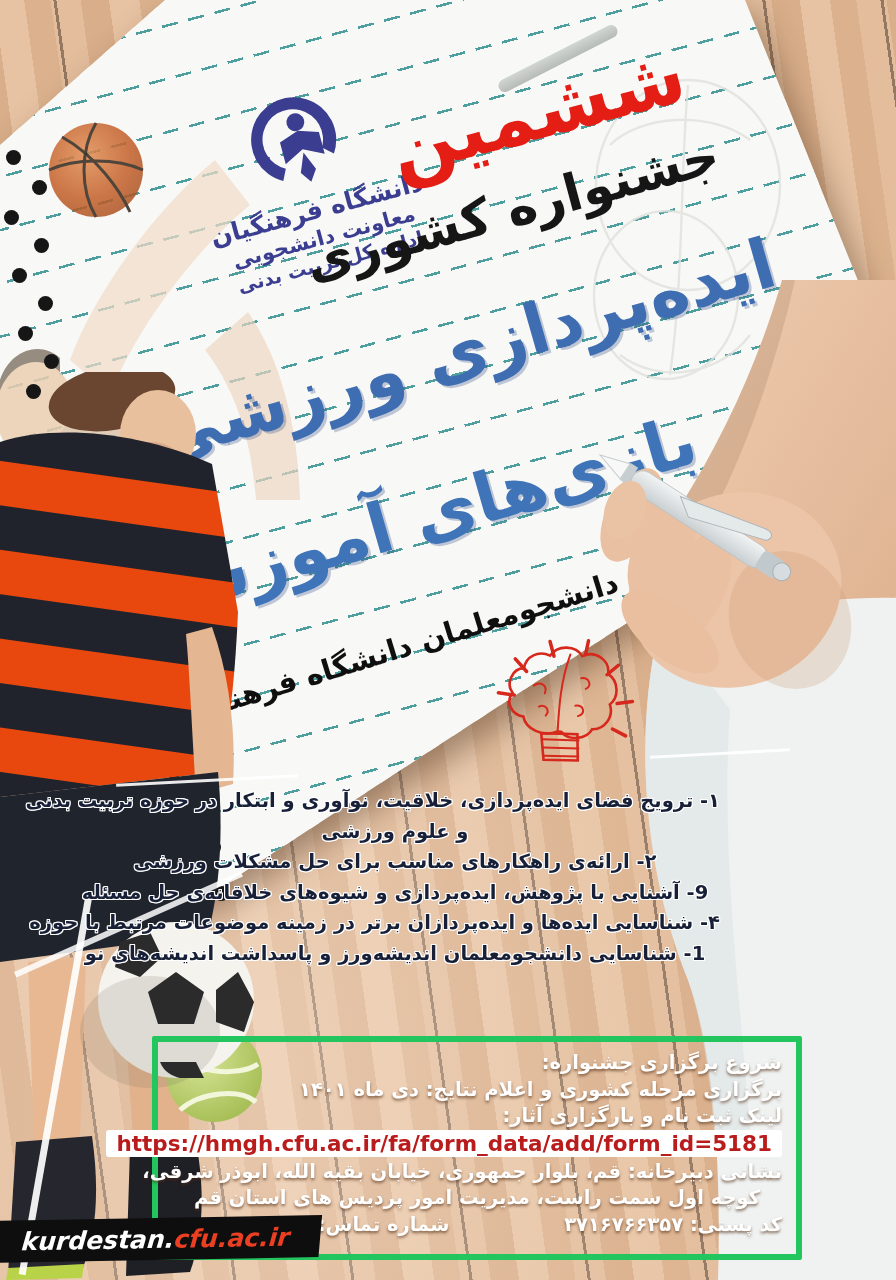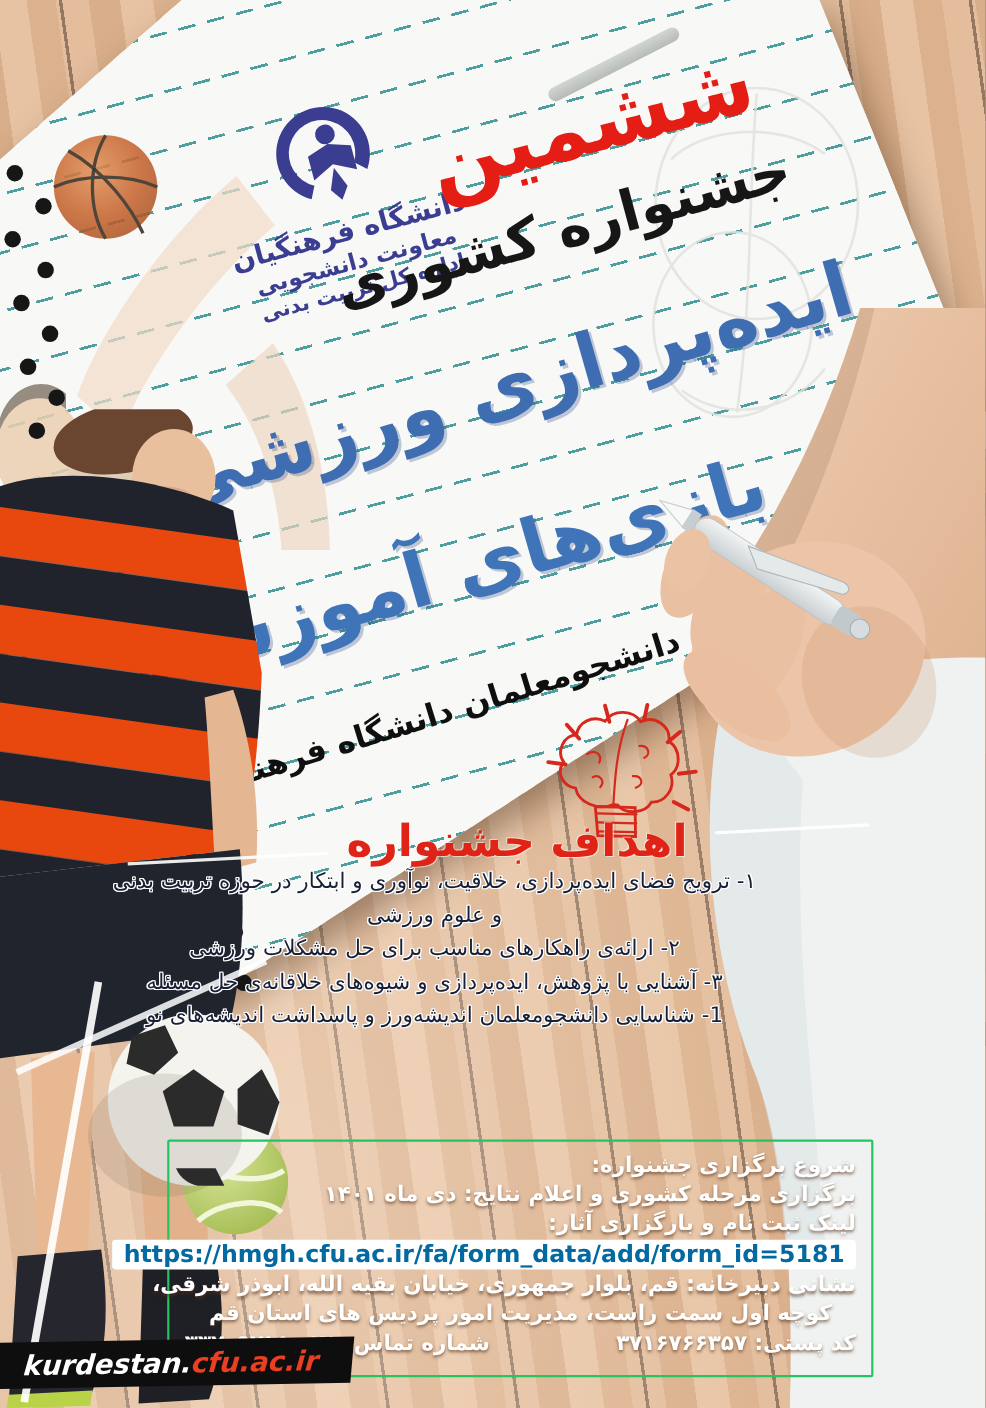--- a/index.html
+++ b/index.html
@@ -54,33 +54,33 @@
 
   
   .goal-head{position:absolute;left:470px;top:765px;transform:translate(-50%,-50%);
     font-size:40px;font-weight:700;color:#df2317;white-space:nowrap;direction:rtl;
     text-shadow:1px 1px 0 rgba(255,255,255,.55),-1px -1px 0 rgba(255,255,255,.55);}
   .head-line{position:absolute;height:3px;background:#fff;opacity:.9;transform:rotate(-3deg);}
   .head-line.left{left:116px;top:779px;width:182px;}
   .head-line.right{left:650px;top:752px;width:140px;}
   .goals{position:absolute;left:70px;top:786px;width:650px;direction:rtl;}
   .gl{height:30.6px;line-height:30.6px;text-align:center;white-space:nowrap;
-    font-size:19.5px;font-weight:400;color:#182038;
+    font-size:19.5px;font-weight:700;color:#182038;
     text-shadow:1px 0 0 #fff,-1px 0 0 #fff,0 1px 0 #fff,0 -1px 0 #fff,
       1px 1px 0 #fff,-1px -1px 0 #fff,1px -1px 0 #fff,-1px 1px 0 #fff;}
 
   
   .info{position:absolute;left:152px;top:1036px;width:610px;height:196px;
-    border:2px solid #22c55e;border-radius:2px;padding:8px 14px;direction:rtl;
+    border:6px solid #22c55e;border-radius:2px;padding:8px 14px;direction:rtl;
     color:#fff;font-weight:700;font-size:19.5px;line-height:26.5px;
     text-shadow:0 2px 3px rgba(80,45,20,.65);}
   .info .r{text-align:right;white-space:nowrap;}
   .info .c{text-align:center;white-space:nowrap;}
   .info .link-row{text-align:center;line-height:29px;}
-  .info .link{display:inline-block;direction:ltr;background:#ffffff;color:#0369a1;
+  .info .link{display:inline-block;direction:ltr;background:#ffffff;color:#b91c1c;
     font-size:21.5px;font-weight:700;padding:0 10px;border-radius:3px;text-decoration:none;
     text-shadow:none;line-height:27px;}
   .info .split{display:flex;justify-content:space-between;}
 
   
   .site{position:absolute;left:-12px;top:1218px;width:332px;height:42px;background:#0e0e0e;
     transform:skewX(-6deg) rotate(-1deg);display:flex;align-items:center;padding-left:34px;
     box-sizing:border-box;}
   .site span{font-style:italic;font-weight:700;font-size:25px;letter-spacing:0;}
   .site .w{color:#ffffff;}
@@ -252,27 +252,27 @@
       <path stroke-width="2" d="M98,44 C106,42 110,50 104,54"></path>
       <path stroke-width="2" d="M96,72 C104,70 108,78 100,82"></path>
       <path stroke-width="2" d="M60,78 C66,74 72,80 68,86"></path>
       <path stroke-width="2.6" d="M66,104 L102,100 L106,126 L72,130 Z"></path>
       <path stroke-width="2" d="M68,110 L104,106 M70,118 L105,114 M72,126 L106,122"></path>
     </g>
   </svg>
 
   <div class="head-line left"></div>
   <div class="head-line right"></div>
-  <div class="goal-head">اهداف جشنواره</div>
 
   <div class="goals">
     <div class="gl">۱- ترویج فضای ایده‌پردازی، خلاقیت، نوآوری و ابتکار در حوزه تربیت بدنی</div>
     <div class="gl">و علوم ورزشی</div>
     <div class="gl">۲- ارائه‌ی راهکارهای مناسب برای حل مشکلات ورزشی</div>
-    <div class="gl">۳- آشنایی با پژوهش، ایده‌پردازی و شیوه‌های خلاقانه‌ی حل مسئله</div>
+    <div class="gl">9- آشنایی با پژوهش، ایده‌پردازی و شیوه‌های خلاقانه‌ی حل مسئله</div>
+    <div class="gl">۴- شناسایی ایده‌ها و ایده‌پردازان برتر در زمینه موضوعات مرتبط با حوزه</div>
     <div class="gl">1- شناسایی دانشجومعلمان اندیشه‌ورز و پاسداشت اندیشه‌های نو</div>
   </div>
 
   <div class="info">
     <div class="r">شروع برگزاری جشنواره:</div>
     <div class="r">برگزاری مرحله کشوری و اعلام نتایج: دی ماه ۱۴۰۱</div>
     <div class="r">لینک ثبت نام و بارگزاری آثار:</div>
     <div class="link-row">
       <a class="link" href="#">https://hmgh.cfu.ac.ir/fa/form_data/add/form_id=5181</a>
     </div>

